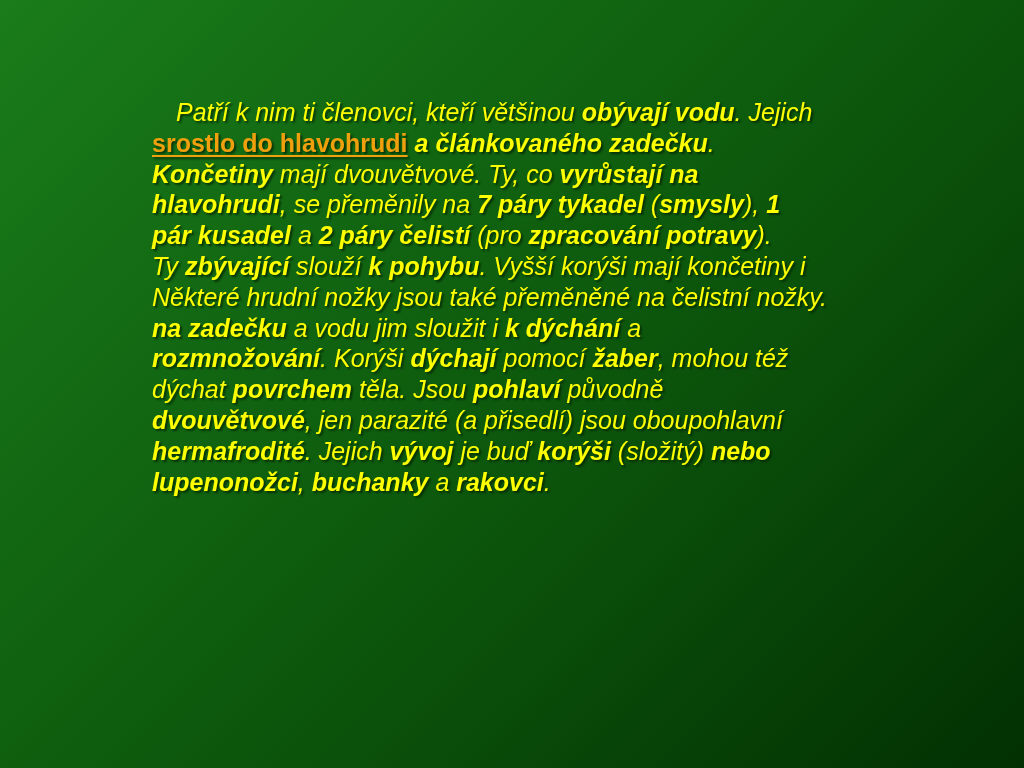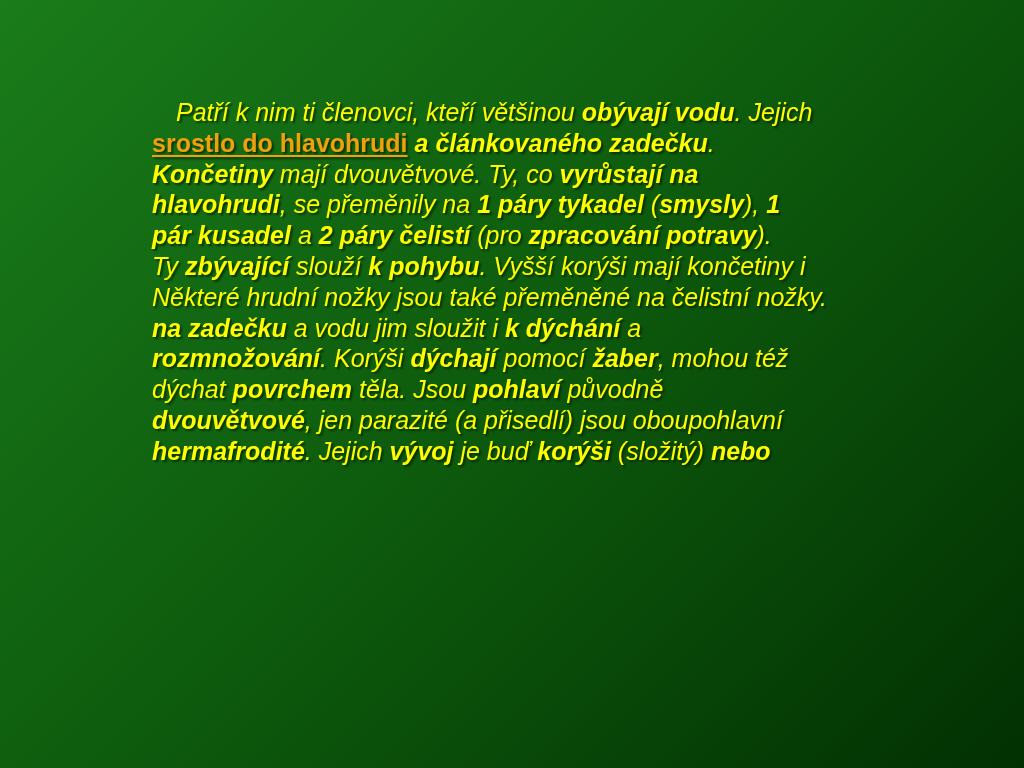--- a/index.html
+++ b/index.html
@@ -50,23 +50,24 @@
   }
 </style>
 </head>
 <body>
 
 <main class="slide">
   <div class="text-block">
       <div class="line indent"><span class="seg-regular">Patří k nim ti členovci, kteří většinou </span><span class="seg-bold">obývají vodu</span><span class="seg-regular">. Jejich</span></div>
       <div class="line"><span class="seg-link">srostlo do hlavohrudi</span><span class="seg-regular"> </span><span class="seg-bold">a článkovaného zadečku</span><span class="seg-regular">.</span></div>
       <div class="line"><span class="seg-bold">Končetiny</span><span class="seg-regular"> mají dvouvětvové. Ty, co </span><span class="seg-bold">vyrůstají na</span></div>
-      <div class="line"><span class="seg-bold">hlavohrudi</span><span class="seg-regular">, se přeměnily na </span><span class="seg-bold">1 páry tykadel</span><span class="seg-regular"> (</span><span class="seg-bold">smysly</span><span class="seg-regular">), </span><span class="seg-bold">1</span></div>
+      <div class="line"><span class="seg-bold">hlavohrudi</span><span class="seg-regular">, se přeměnily na </span><span class="seg-bold">7 páry tykadel</span><span class="seg-regular"> (</span><span class="seg-bold">smysly</span><span class="seg-regular">), </span><span class="seg-bold">1</span></div>
       <div class="line"><span class="seg-bold">pár kusadel</span><span class="seg-regular"> a </span><span class="seg-bold">2 páry čelistí</span><span class="seg-regular"> (pro </span><span class="seg-bold">zpracování potravy</span><span class="seg-regular">).</span></div>
       <div class="line"><span class="seg-regular">Ty </span><span class="seg-bold">zbývající</span><span class="seg-regular"> slouží </span><span class="seg-bold">k pohybu</span><span class="seg-regular">. Vyšší korýši mají končetiny i</span></div>
       <div class="line"><span class="seg-regular">Některé hrudní nožky jsou také přeměněné na čelistní nožky.</span></div>
       <div class="line"><span class="seg-bold">na zadečku</span><span class="seg-regular"> a vodu jim sloužit i </span><span class="seg-bold">k dýchání</span><span class="seg-regular"> a</span></div>
       <div class="line"><span class="seg-bold">rozmnožování</span><span class="seg-regular">. Korýši </span><span class="seg-bold">dýchají</span><span class="seg-regular"> pomocí </span><span class="seg-bold">žaber</span><span class="seg-regular">, mohou též</span></div>
       <div class="line"><span class="seg-regular">dýchat </span><span class="seg-bold">povrchem</span><span class="seg-regular"> těla. Jsou </span><span class="seg-bold">pohlaví</span><span class="seg-regular"> původně</span></div>
       <div class="line"><span class="seg-bold">dvouvětvové</span><span class="seg-regular">, jen parazité (a přisedlí) jsou oboupohlavní</span></div>
       <div class="line"><span class="seg-bold">hermafrodité</span><span class="seg-regular">. Jejich </span><span class="seg-bold">vývoj</span><span class="seg-regular"> je buď </span><span class="seg-bold">korýši</span><span class="seg-regular"> (složitý) </span><span class="seg-bold">nebo</span></div>
+      <div class="line"><span class="seg-bold">lupenonožci</span><span class="seg-regular">, </span><span class="seg-bold">buchanky</span><span class="seg-regular"> a </span><span class="seg-bold">rakovci</span><span class="seg-regular">.</span></div>
     </div>
 </main>
 
 </body></html>

